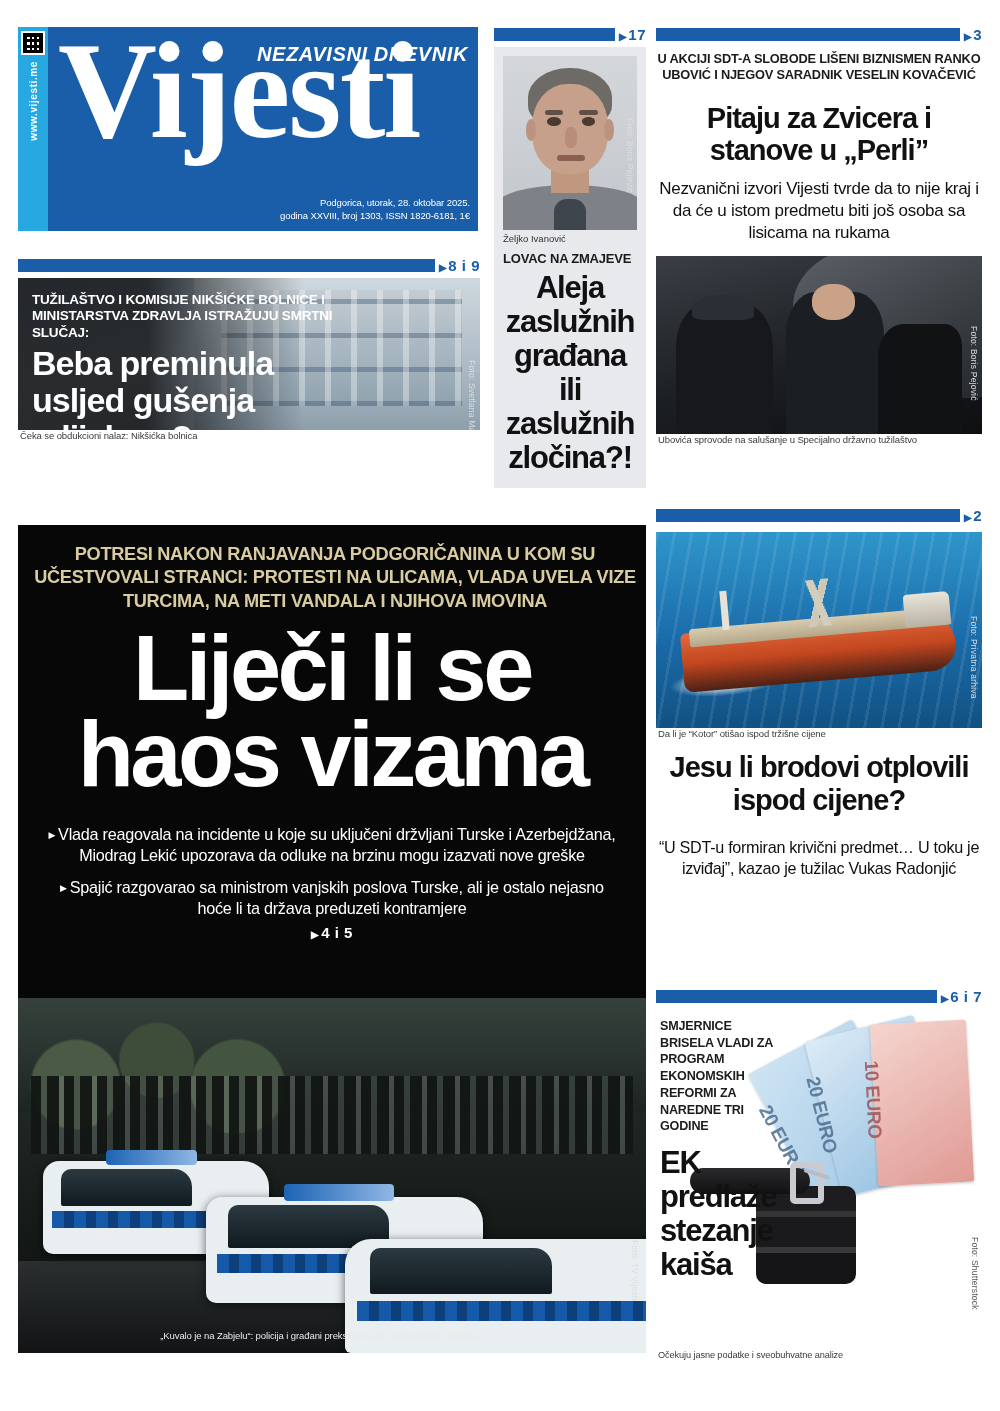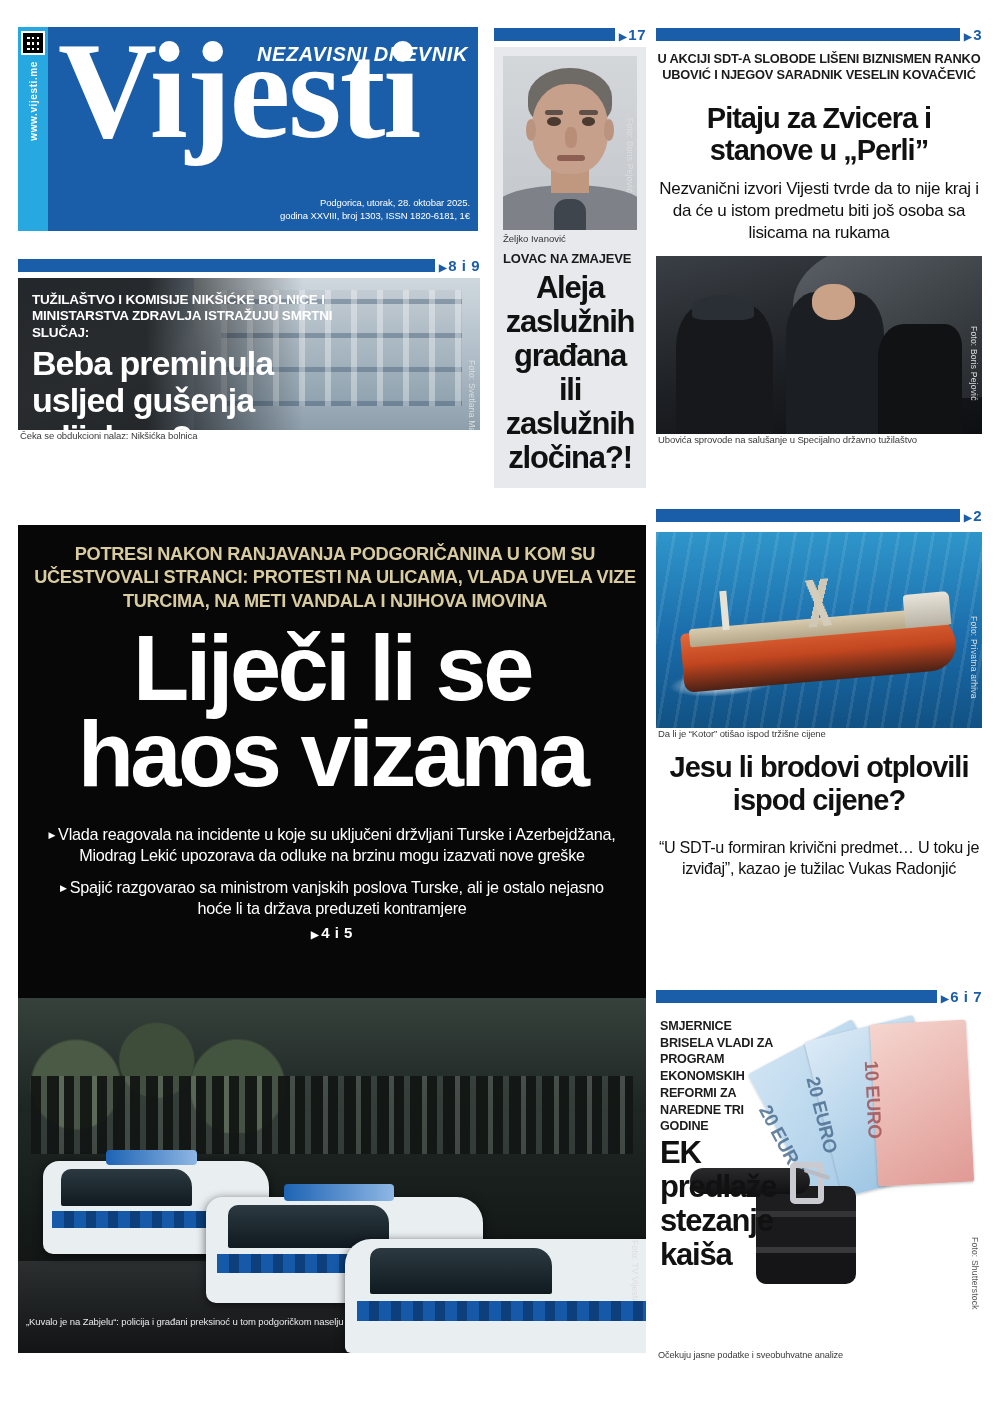--- a/index.html
+++ b/index.html
@@ -263,22 +263,22 @@
   }
   .pc-win{
     position:absolute; left:8%; top:8%; width:58%; height:40%;
     background:linear-gradient(180deg,#2c3940,#101a20); border-radius:10px 18px 2px 2px;
   }
   .mp-road{
     position:absolute; left:0; bottom:0; width:100%; height:26%;
     background:linear-gradient(180deg,#2b2f30,#121415);
   }
   .main-caption{
-    position:absolute; left:8px; bottom:26px; right:34px; z-index:6;
-    color:#e9e9e9; font-size:9.5px; letter-spacing:-.1px;
+    position:absolute; left:8px; bottom:12px; right:34px; z-index:6;
+    color:#e9e9e9; font-size:9.5px; letter-spacing:-.1px;text-align:center;
   }
 
   
   .r-mid{ position:absolute; left:656px; top:508px; width:326px; }
   .r-mid .kick{
     text-align:center; font-size:12.8px; font-weight:bold; line-height:1.3;
     margin-top:10px; letter-spacing:-.1px; color:#1b1b1b;
   }
   .ship-photo{
     position:relative; height:196px; margin-top:9px; overflow:hidden;
@@ -336,21 +336,21 @@
   .ek-wrap{
     position:relative; margin-top:6px; height:340px; overflow:hidden; background:#fff;
   }
   .ek-txt{ position:absolute; left:4px; top:8px; width:118px; z-index:4; }
   .ek-kick{
     font-size:12.6px; font-weight:bold; line-height:1.33; color:#1c1c1c;
     letter-spacing:-.2px;
   }
   .ek-head{
     font-size:31px; font-weight:bold; line-height:1.1; letter-spacing:-1.2px;
-    margin-top:1px; color:#111;
+    margin-top:11px; color:#111;
   }
   .money{
     position:absolute; right:12px; top:6px; width:200px; height:190px; z-index:1;
   }
   .bill{
     position:absolute; border-radius:3px; box-shadow:0 1px 3px rgba(0,0,0,.25);
   }
   .bill.b1{
     left:6px; top:22px; width:118px; height:150px;
     background:linear-gradient(150deg,#cfe4f3,#9ec6e4);

